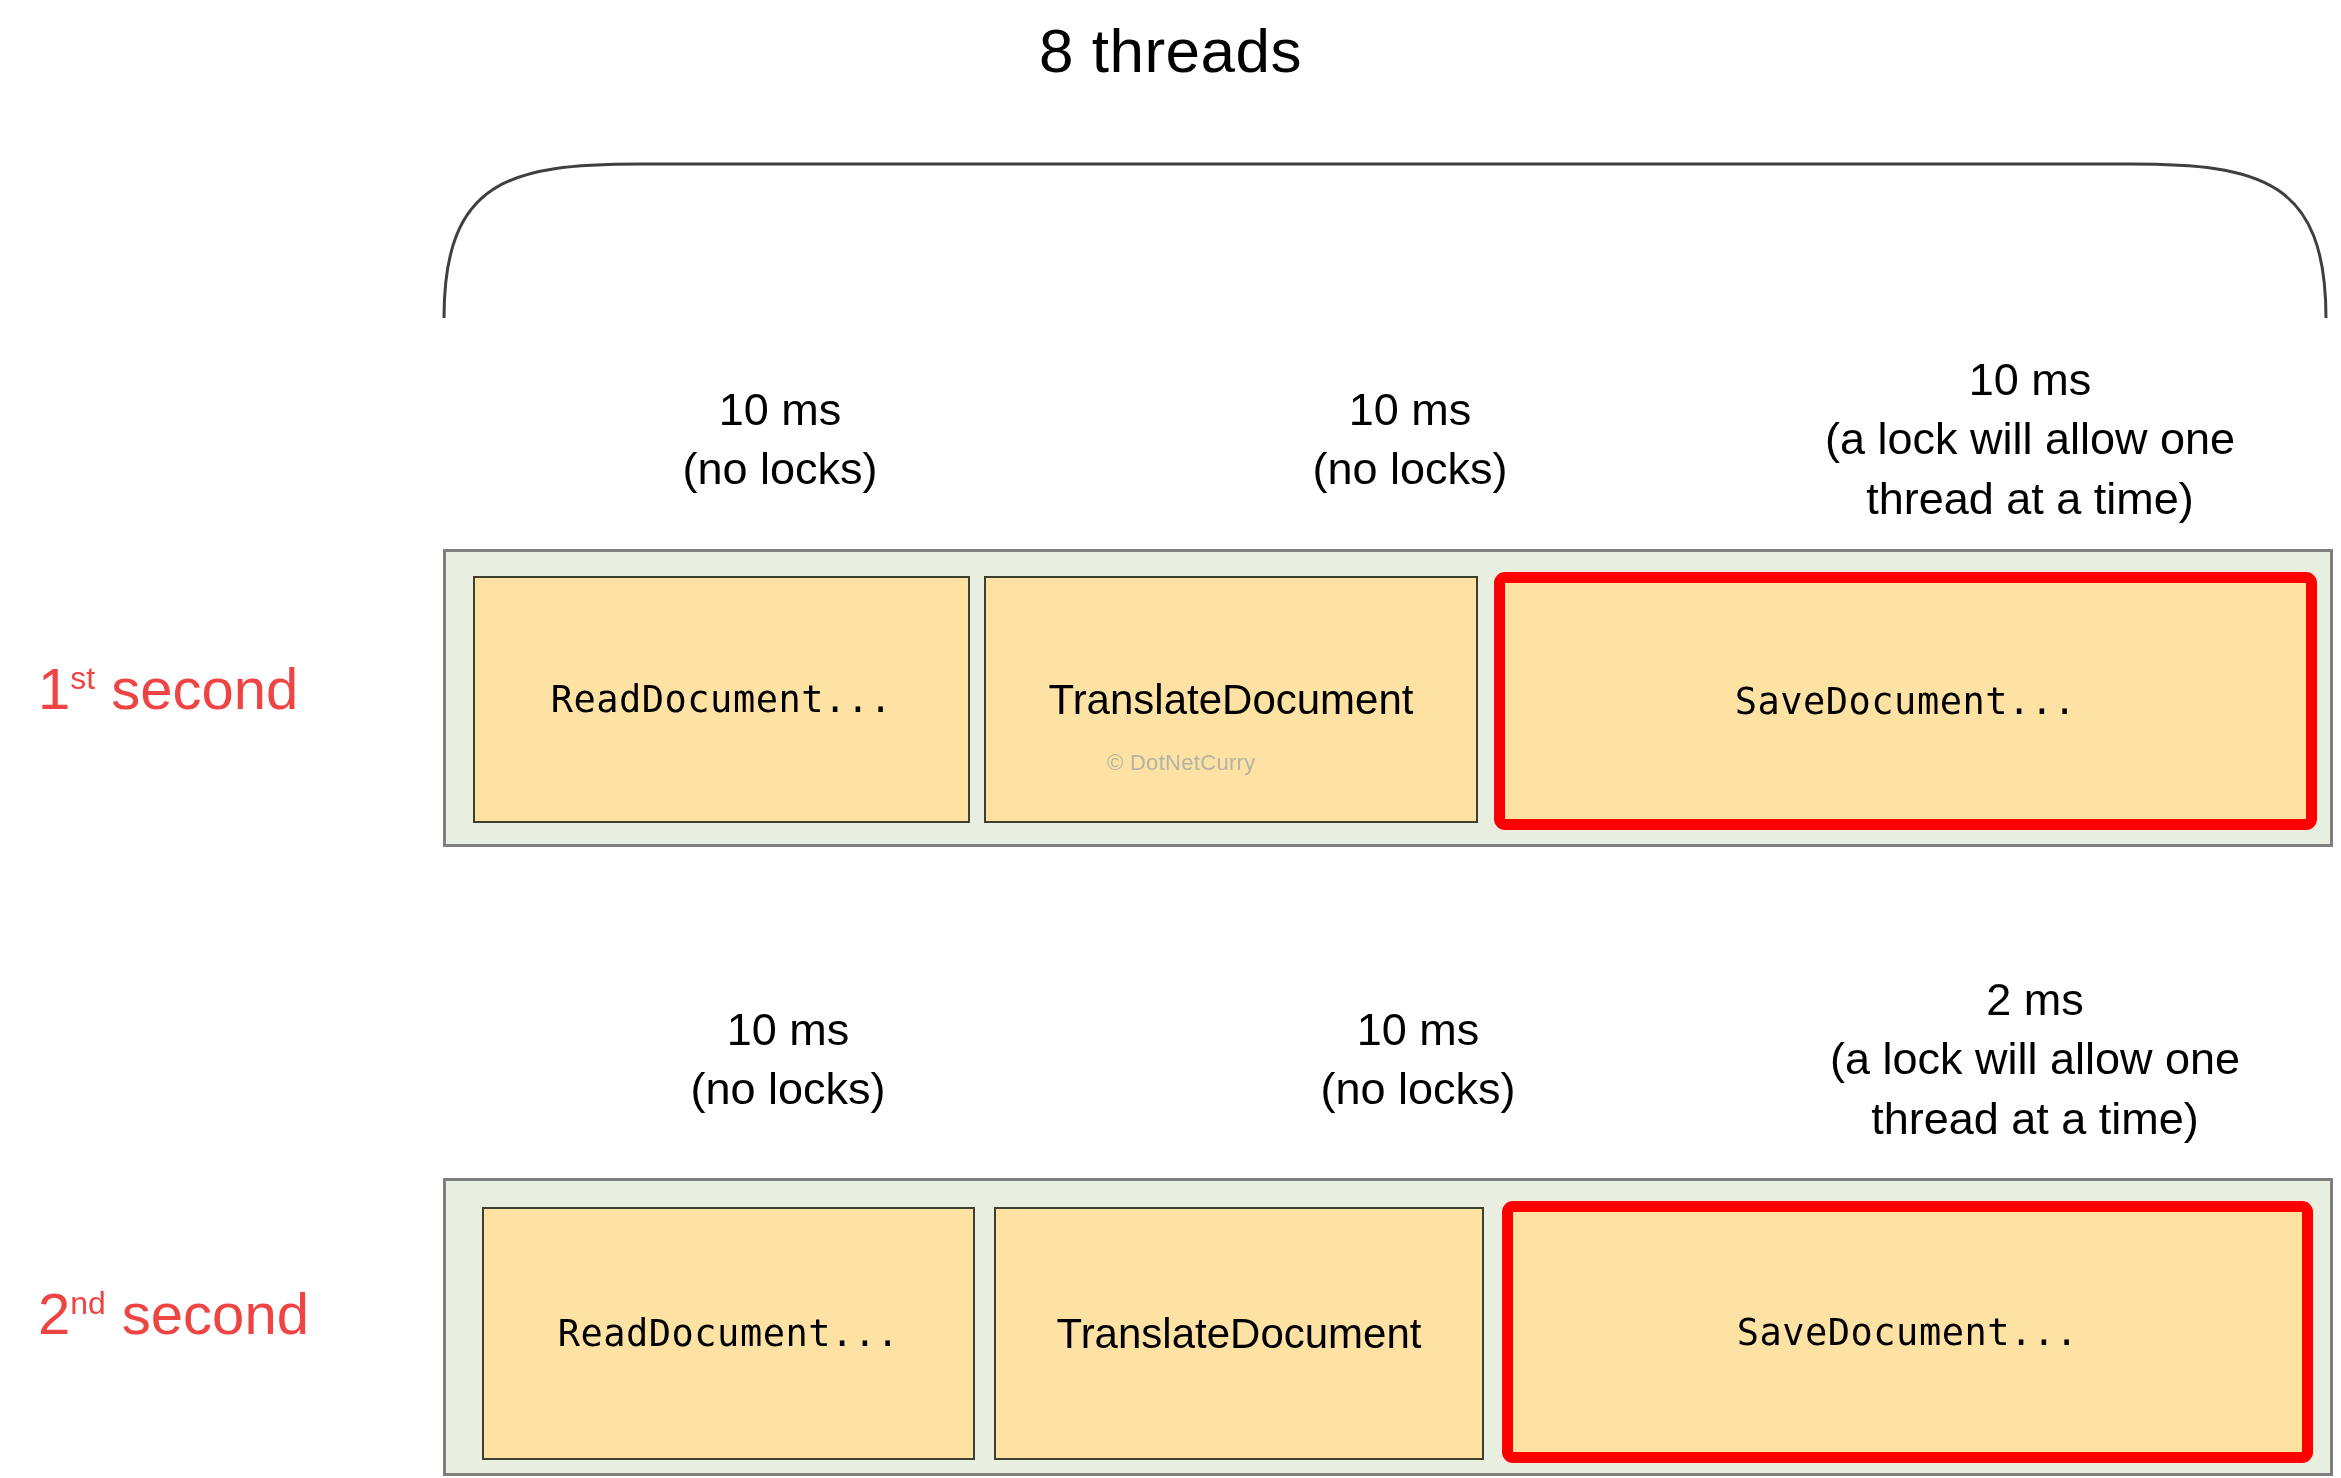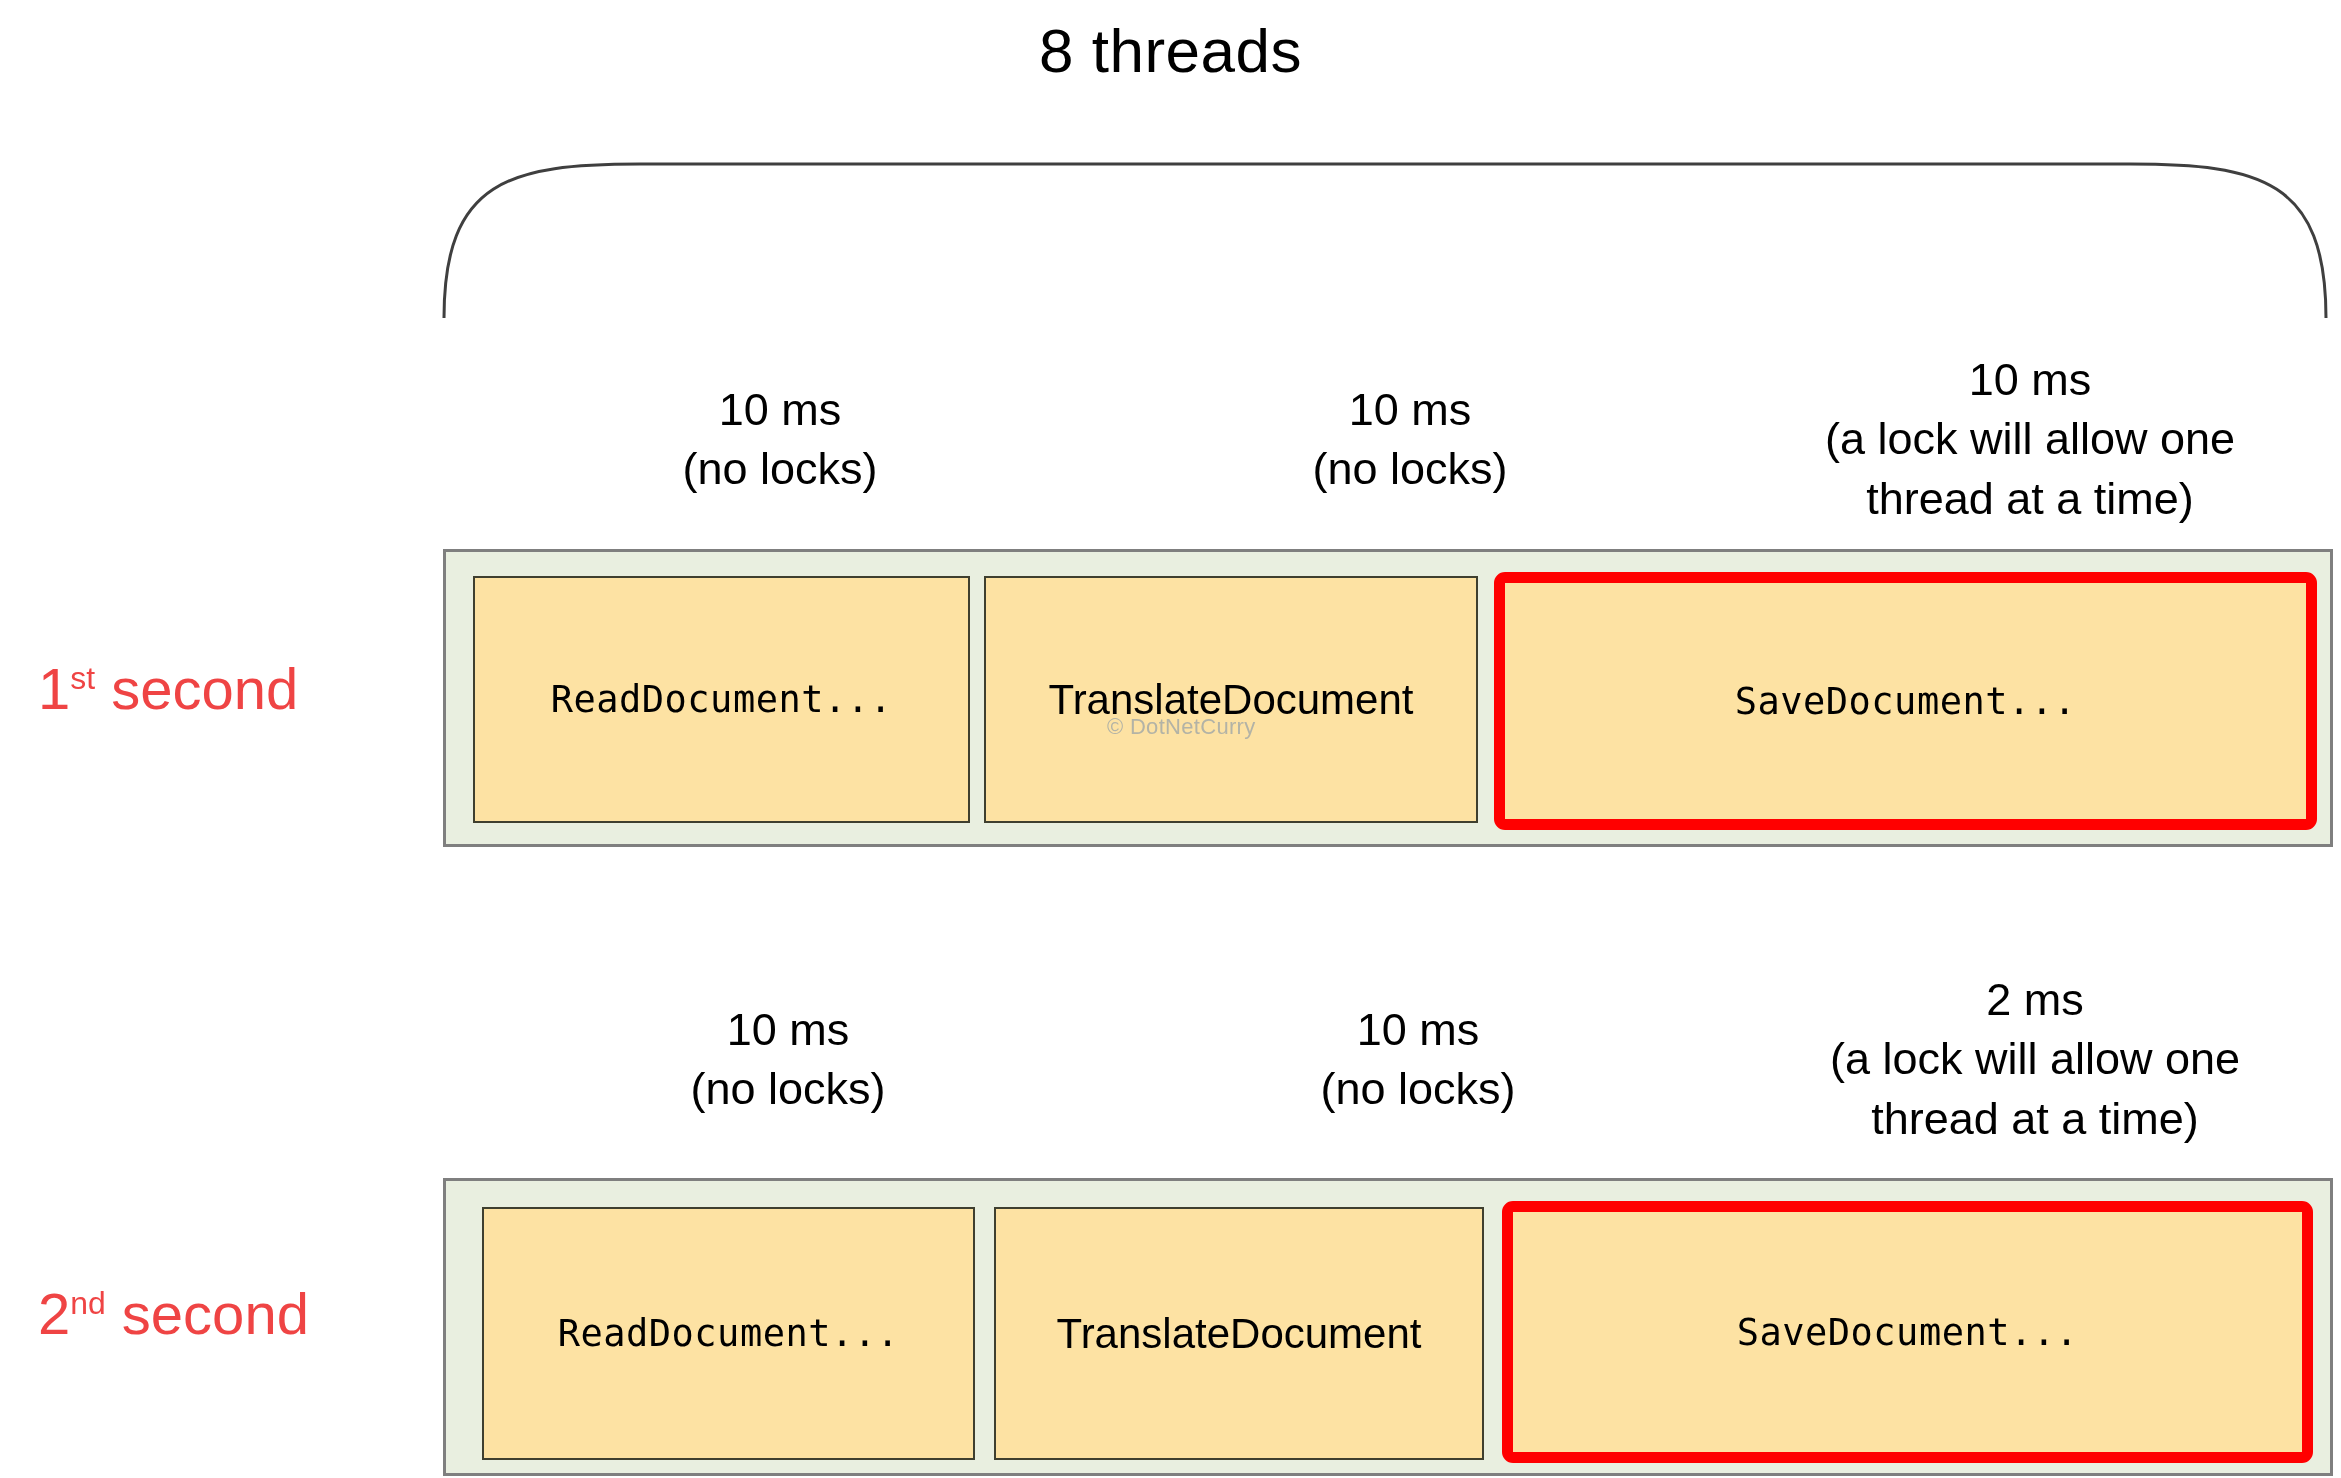--- a/index.html
+++ b/index.html
@@ -117,21 +117,21 @@
   #task-1-3 { left: 1048px; top: 20px; width: 823px; height: 258px; }
   
   #task-2-1 { left: 36px;   top: 26px; width: 493px; height: 253px; }
   #task-2-2 { left: 548px;  top: 26px; width: 490px; height: 253px; }
   #task-2-3 { left: 1056px; top: 20px; width: 811px; height: 262px; }
 
   
   #watermark {
     position: absolute;
     left: 1107px;
-    top: 714px;
+    top: 750px;
     font-size: 22px;
     color: #b3b3a6;
     letter-spacing: 0.3px;
     white-space: nowrap;
   }
 </style>
 </head>
 <body>
 
 <div id="title">8 threads</div>

